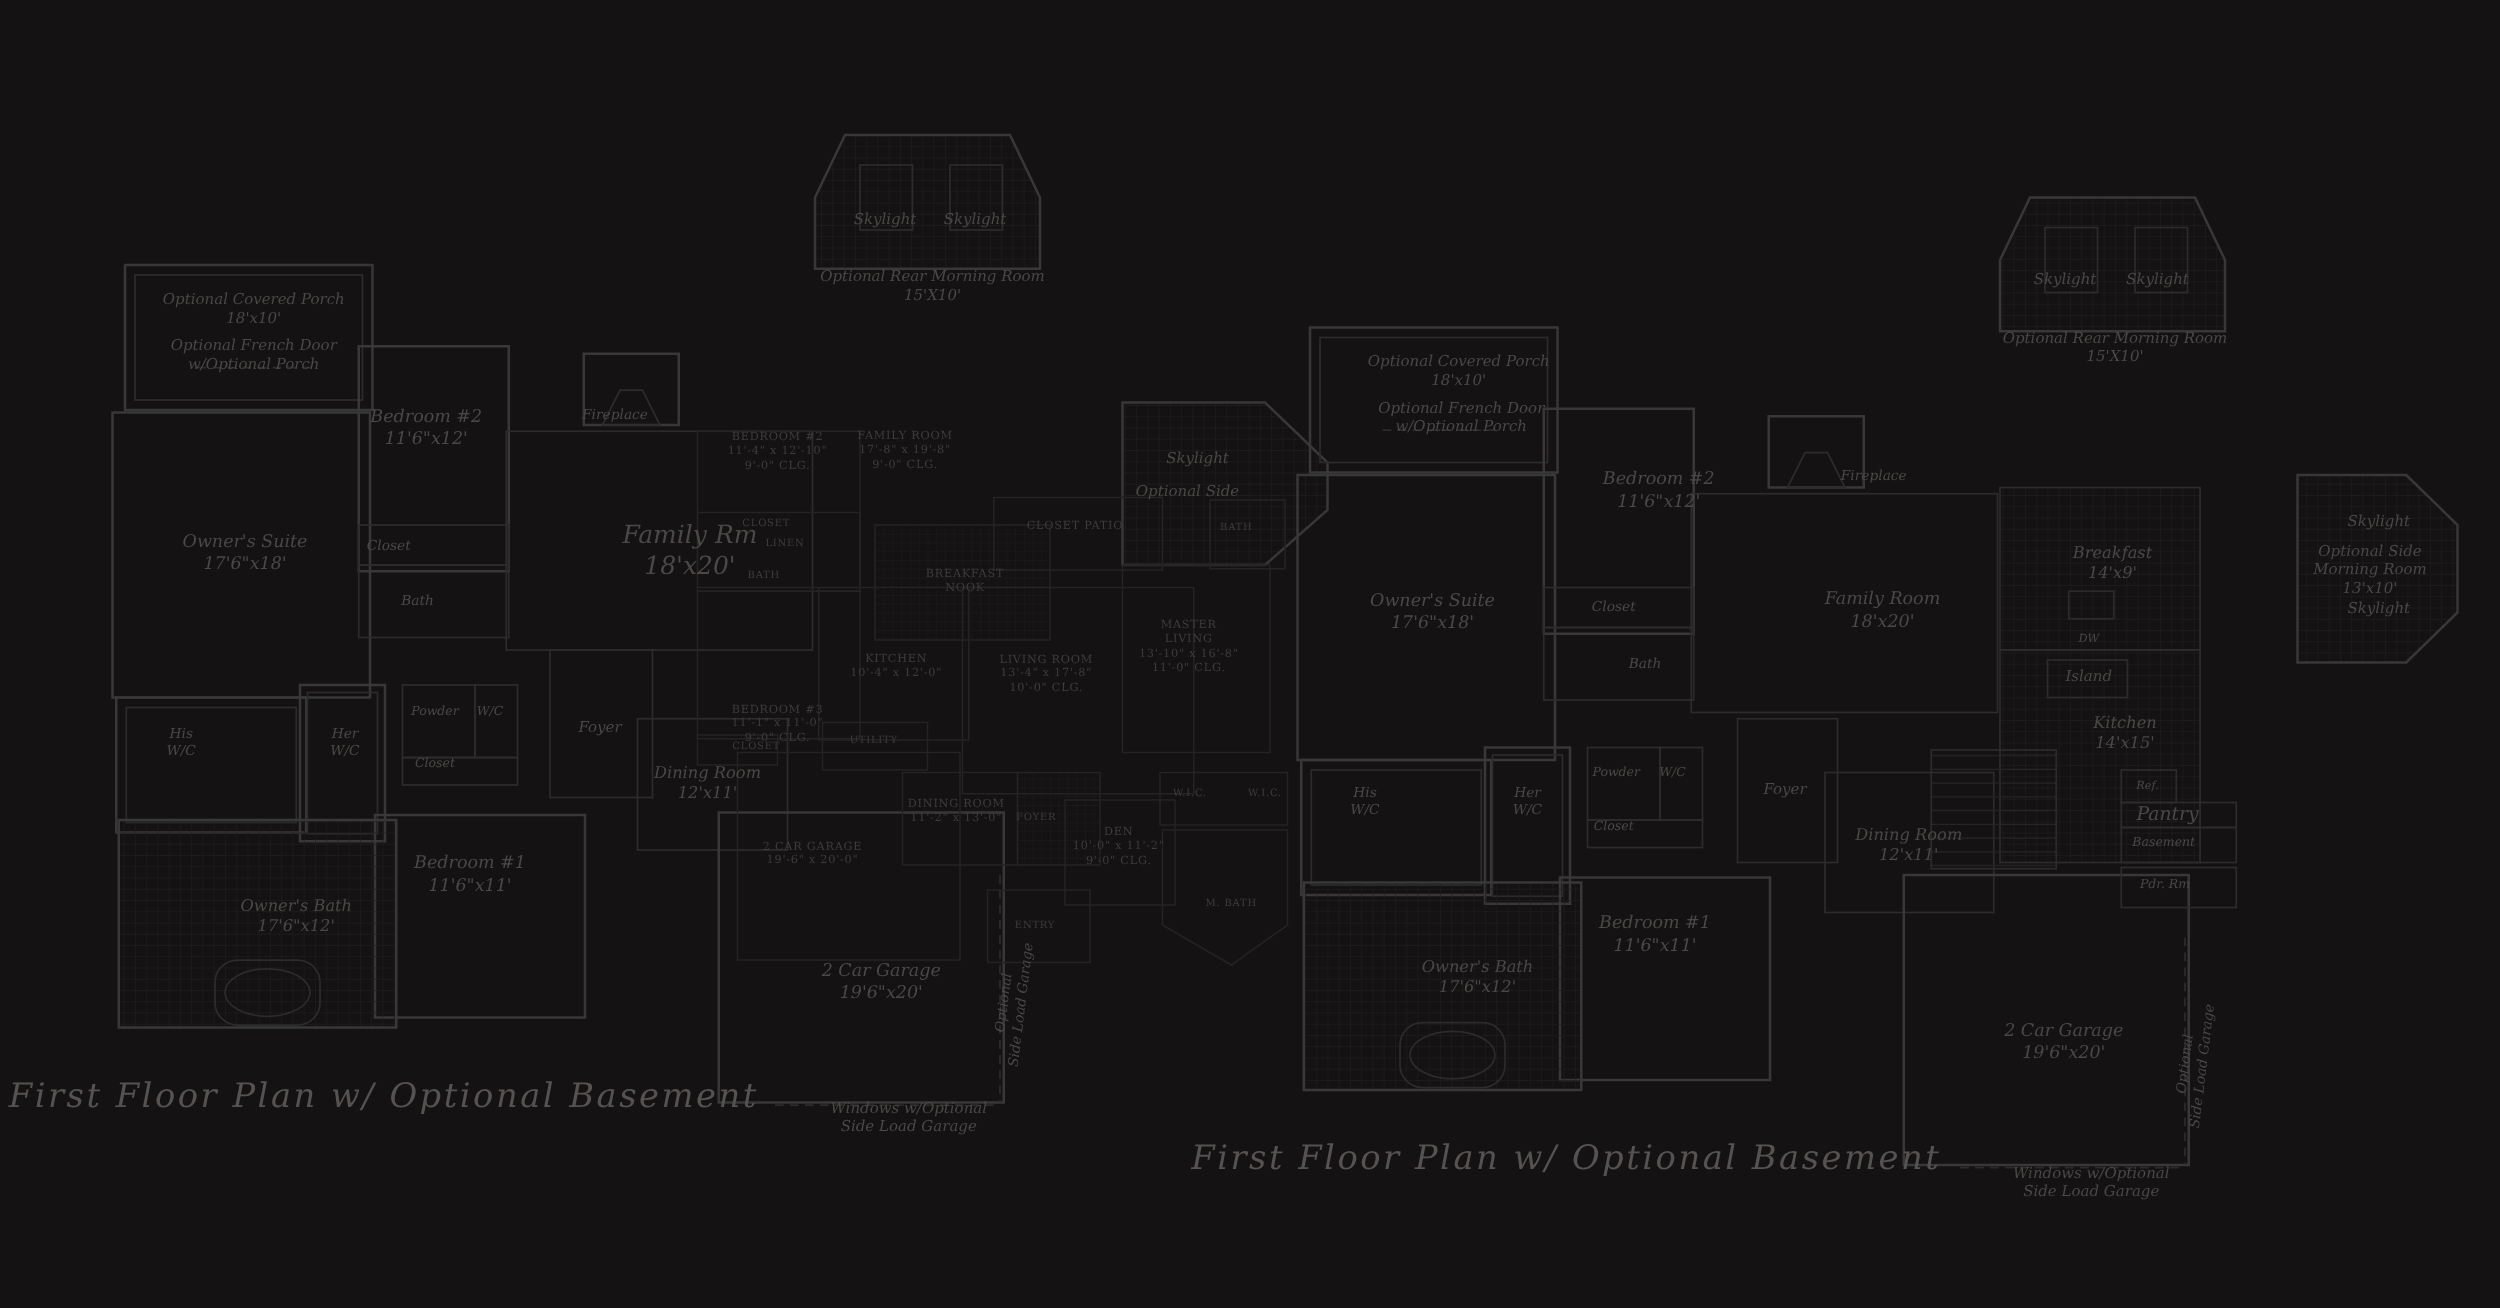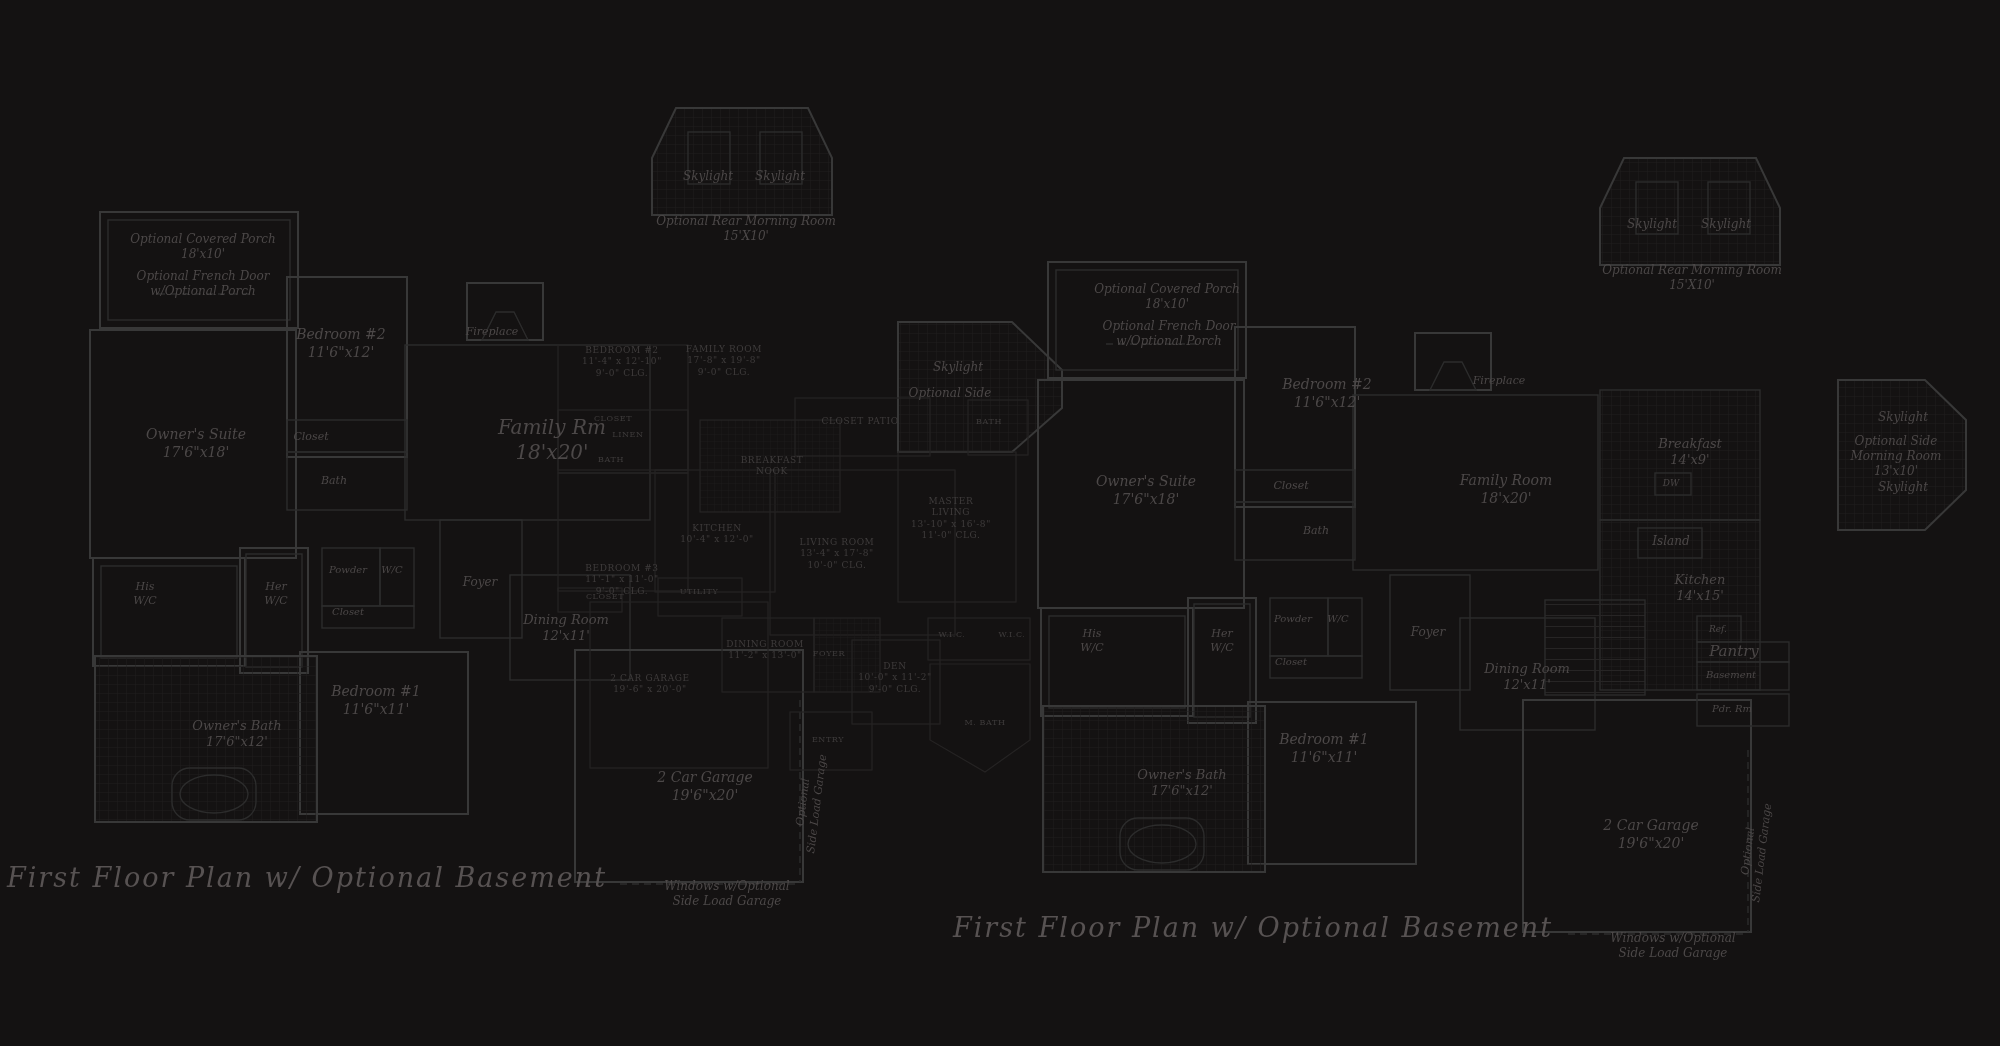--- a/index.html
+++ b/index.html
@@ -257,21 +257,21 @@
       <div class="room-label caps" style="left: 699px; top: 592px; font-size: 8px;">
         <div>UTILITY</div>
       </div>
       <div class="room-label caps" style="left: 772px; top: 466px; font-size: 9px;">
         <div>BREAKFAST</div>
         <div>NOOK</div>
       </div>
       <div class="room-label caps" style="left: 860px; top: 422px; font-size: 9px;">
         <div>CLOSET PATIO</div>
       </div>
-      <div class="room-label caps" style="left: 837px; top: 554px; font-size: 9px; text-align: center;">
+      <div class="room-label caps" style="left: 837px; top: 540px; font-size: 9px; text-align: center;">
         <div>LIVING ROOM</div>
         <div>13'-4" x 17'-8"</div>
         <div>10'-0" CLG.</div>
       </div>
       <div class="room-label caps" style="left: 765px; top: 650px; font-size: 9px;">
         <div>DINING ROOM</div>
         <div>11'-2" x 13'-0"</div>
       </div>
       <div class="room-label caps" style="left: 829px; top: 654px; font-size: 8px;">
         <div>FOYER</div>
@@ -332,21 +332,21 @@
         <div>Fireplace</div>
       </div>
       <div class="room-label it" style="left: 1506px; top: 489px; font-size: 14px;">
         <div>Family Room</div>
         <div>18'x20'</div>
       </div>
       <div class="room-label it" style="left: 1690px; top: 452px; font-size: 13px;">
         <div>Breakfast</div>
         <div>14'x9'</div>
       </div>
-      <div class="room-label it" style="left: 1671px; top: 484px; font-size: 9px;">
+      <div class="room-label it" style="left: 1671px; top: 512px; font-size: 9px;">
         <div>DW</div>
       </div>
       <div class="room-label it" style="left: 1671px; top: 541px; font-size: 12px;">
         <div>Island</div>
       </div>
       <div class="room-label it" style="left: 1700px; top: 588px; font-size: 13px;">
         <div>Kitchen</div>
         <div>14'x15'</div>
       </div>
       <div class="room-label it" style="left: 1718px; top: 630px; font-size: 9px;">

